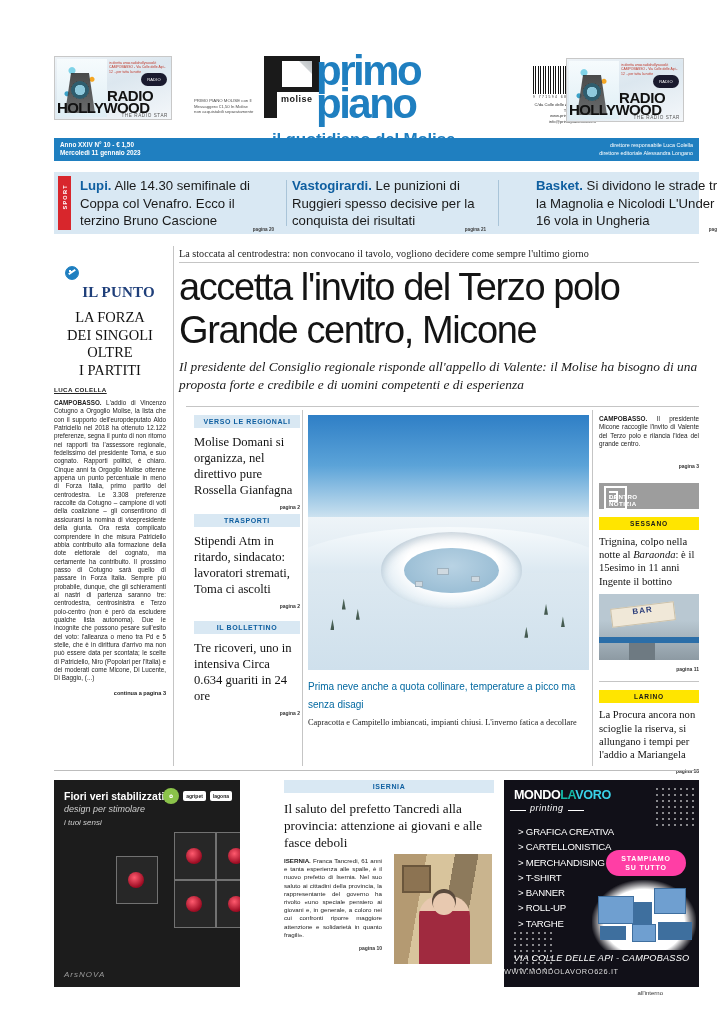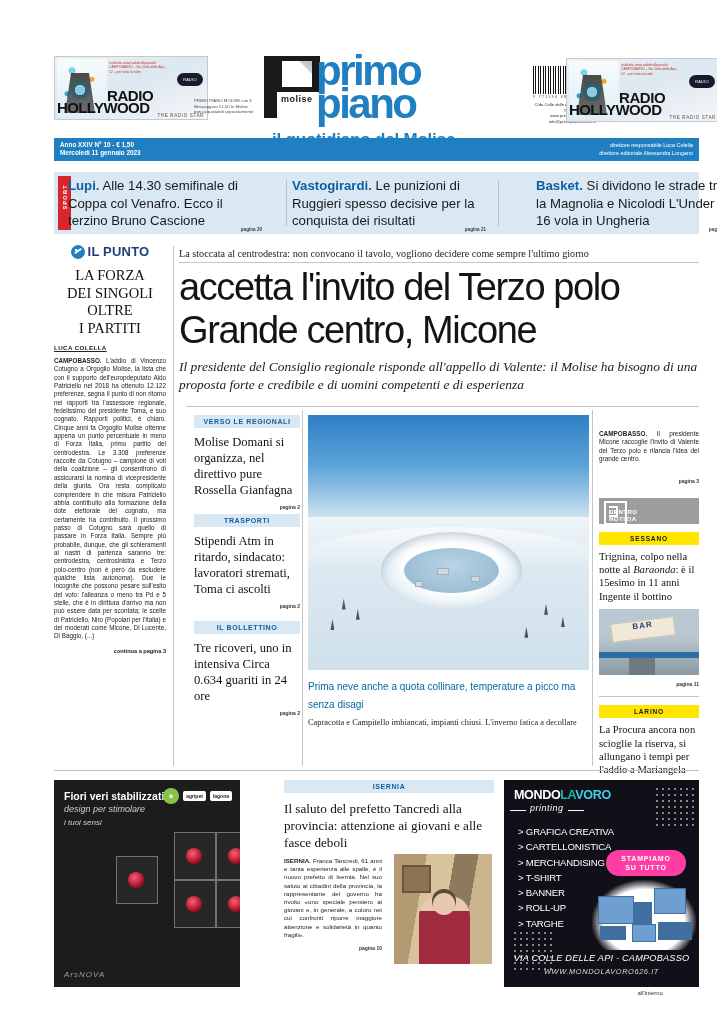--- a/index.html
+++ b/index.html
@@ -16,21 +16,20 @@
     padding:0;box-sizing:border-box;
   }
   .inner{position:absolute;left:36px;top:0;width:645px;height:1024px;}
 
   
   .masthead{position:relative;height:108px;padding-top:56px;box-sizing:content-box;}
   .radio-box{
     position:absolute;width:116px;height:62px;border:1px solid #c8c8c8;
     background:linear-gradient(160deg,#eef3f7 0%,#dce7ef 45%,#f4f7fa 100%);
     overflow:hidden;
-    padding-left:36px;
   }
   .radio-left{left:18px;top:56px;}
   .radio-right{left:530px;top:58px;}
   .radio-art{
     position:absolute;left:2px;top:2px;width:50px;height:58px;
     background:
       radial-gradient(circle at 30% 20%, #7fd3e8 0 3px, transparent 4px),
       radial-gradient(circle at 70% 35%, #f5a623 0 2px, transparent 3px),
       radial-gradient(circle at 20% 60%, #3aa2c9 0 2px, transparent 3px),
       linear-gradient(180deg,#f6fbfd,#dfeef5);
@@ -94,39 +93,39 @@
   .editors{position:absolute;right:6px;top:3px;color:#fff;font-size:5.4px;line-height:8.2px;text-align:right;}
 
   
   .sportbar{position:absolute;left:18px;top:172px;width:645px;height:62px;background:#d9e8f3;}
   .sport-tab{position:absolute;left:4px;top:4px;width:13px;height:54px;background:#d8262c;}
   .sport-tab span{
     display:block;color:#fff;font-size:5.6px;font-weight:700;letter-spacing:1.2px;
     transform:rotate(-90deg);transform-origin:center;white-space:nowrap;margin-top:24px;
   }
   .sp-item{position:absolute;top:5px;width:196px;}
-  .sp1{left:14px;}
+  .sp1{left:26px;}
   .sp2{left:238px;}
   .sp3{left:468px;margin-left:14px;}
   .sp-item .t{font-size:13.2px;line-height:17.5px;color:#1a1a1a;}
   .sp-item .t b{color:#0f5fa0;}
   .sp-item .pg{position:absolute;right:2px;top:50px;font-size:4.6px;font-weight:700;color:#3a3a3a;}
   .sp-div{position:absolute;top:8px;width:1px;height:46px;background:#a9c4d8;}
 
   
   .colrule{position:absolute;background:#c5c5c5;width:1px;}
 
   
   .punto{position:absolute;left:18px;top:244px;width:112px;}
   .punto-head{display:flex;align-items:center;gap:3px;justify-content:center;}
   .punto-dot{width:12px;height:12px;border-radius:50%;
     background:radial-gradient(circle at 35% 35%,#fff 0 12%,#1f7fc0 13% 100%);
     border:1px solid #1f7fc0;position:relative;}
   .punto-dot:after{content:"";position:absolute;left:2px;top:4.5px;width:8px;height:2px;background:#fff;transform:rotate(-35deg);}
-  .punto-label{font-family:Liberation Sans, sans-serif;font-weight:700;font-size:13px;color:#1f3f7a;letter-spacing:.2px;}
+  .punto-label{font-family:Liberation Serif, serif;font-weight:700;font-size:15px;color:#1f3f7a;letter-spacing:.2px;margin-top:40px;}
   .punto-title{font-family:"Liberation Serif",serif;font-size:14.5px;line-height:17.5px;text-align:center;margin-top:8px;color:#111;}
   .punto-author{font-size:6.2px;font-weight:700;letter-spacing:.4px;margin-top:7px;text-decoration:underline;color:#222;}
   .punto-body{font-size:6.3px;line-height:8.35px;text-align:justify;margin-top:6px;color:#222;}
   .punto-body b{font-weight:700;}
   .punto-cont{font-size:5.6px;font-weight:700;text-align:right;margin-top:7px;color:#222;}
 
   
   .occhiello{position:absolute;left:143px;top:248px;width:520px;font-family:"Liberation Serif",serif;font-size:10.2px;color:#222;}
   .headline{position:absolute;left:143px;top:266px;width:520px;
     font-size:38px;line-height:43px;letter-spacing:-1.4px;color:#141414;font-weight:400;}
@@ -154,21 +153,21 @@
   .crater-in{position:absolute;left:34%;top:52%;width:34%;height:18%;border-radius:50%;
     background:radial-gradient(ellipse at 50% 40%,#b9d3e4,#8fb6cf);}
   .tree{position:absolute;width:4px;height:11px;background:linear-gradient(180deg,#2e4a38,#1d3325);
     clip-path:polygon(50% 0,100% 100%,0 100%);opacity:.8;}
   .bldg{position:absolute;background:#cfd9e0;border:0.5px solid #9fb2bf;}
 
   .photo-cap-h{position:absolute;left:272px;top:678px;width:281px;font-size:10px;line-height:18px;color:#0369a1;}
   .photo-cap-s{position:absolute;left:272px;top:717px;width:285px;font-family:"Liberation Serif",serif;font-size:8.4px;line-height:11px;color:#222;}
 
   
-  .rcol{position:absolute;left:563px;top:430px;width:100px;}
+  .rcol{position:absolute;left:563px;top:415px;width:100px;}
   .r-sum{font-size:6.4px;line-height:8.4px;text-align:justify;color:#222;}
   .r-sum b{font-weight:700;}
   .dentro{margin-top:14px;background:#9d9d9d;height:26px;position:relative;}
   .dentro span{position:absolute;left:5px;top:5px;color:#fff;font-size:6.2px;line-height:7.6px;font-weight:700;letter-spacing:.4px;}
   .dentro .pmark{position:absolute;right:4px;top:3px;width:19px;height:20px;border:2px solid #fff;}
   .dentro .pmark:after{content:"";position:absolute;left:3px;top:3px;width:7px;height:7px;border:2px solid #fff;border-left:none;}
   .ykick{background:#ffe500;color:#1a1a1a;font-size:6.6px;font-weight:700;letter-spacing:.8px;text-align:center;padding:3px 0;margin-top:8px;}
   .r-title{font-family:"Liberation Serif",serif;font-size:10.6px;line-height:13.4px;margin-top:5px;color:#111;}
   .r-title i{font-style:italic;}
   .r-photo{margin-top:6px;height:66px;background:linear-gradient(180deg,#b9c8d2 0 40%,#8d9aa3 100%);position:relative;overflow:hidden;}
@@ -216,21 +215,21 @@
   .printing:before,.printing:after{content:"";position:absolute;top:7px;width:16px;height:1px;background:#fff;}
   .printing:before{left:-20px;} .printing:after{right:-20px;}
   .srv{position:absolute;left:14px;top:44px;color:#fff;font-size:9.6px;line-height:15.3px;letter-spacing:-.2px;}
   .badge{position:absolute;left:102px;top:70px;width:80px;height:26px;border-radius:13px;background:#ff3ea5;
     color:#fff;font-size:7px;font-weight:700;text-align:center;letter-spacing:.8px;line-height:9px;padding-top:4px;box-sizing:border-box;}
   .press{position:absolute;left:88px;top:100px;width:104px;height:70px;
     background:radial-gradient(ellipse at 50% 60%,#ffffff 0 55%,rgba(255,255,255,0) 72%);}
   .mach{position:absolute;background:#6f9fd0;border:1px solid #3f6f9f;}
   .mach.d{background:#3e6f9e;}
   .via{position:absolute;left:0;bottom:24px;width:100%;text-align:center;color:#fff;font-size:9.2px;font-style:italic;letter-spacing:.2px;}
-  .wwwl{position:absolute;left:0;bottom:11px;width:100%;text-align:center;color:#dcdcdc;font-size:7.4px;font-style:italic;letter-spacing:.6px;}
+  .wwwl{position:absolute;left:0;bottom:11px;width:100%;text-align:left;color:#dcdcdc;font-size:7.4px;letter-spacing:.6px;}
   .dots{position:absolute;width:40px;height:40px;
     background-image:radial-gradient(#fff 0.8px, transparent 0.9px);
     background-size:6px 6px;opacity:.5;}
   .allinterno{position:absolute;right:18px;top:990px;font-size:6px;color:#333;}
 </style>
 </head>
 <body>
 
 <div class="page">
  <div class="inner">

